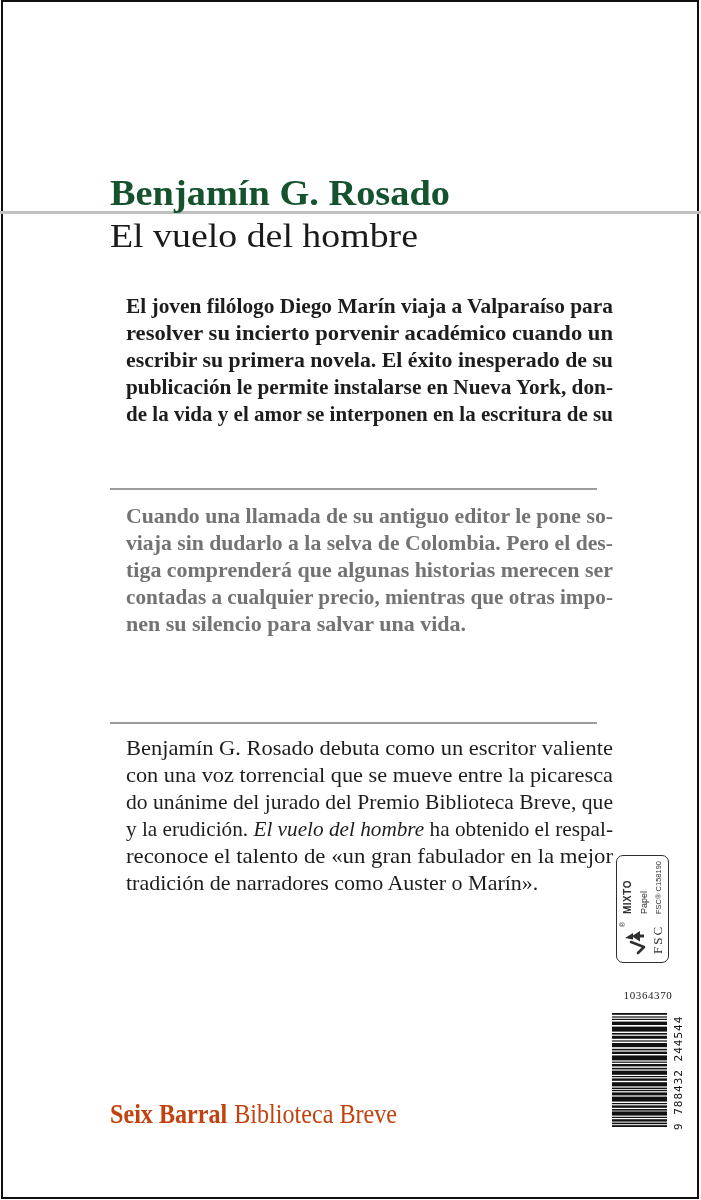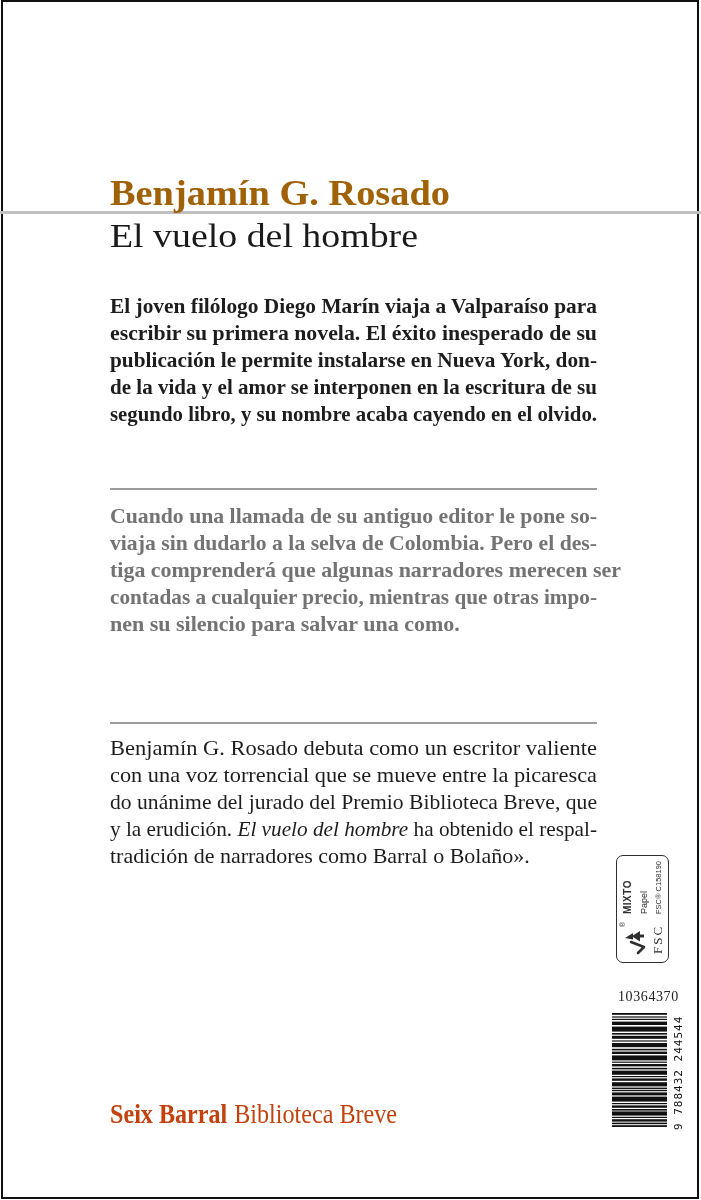--- a/index.html
+++ b/index.html
@@ -1,42 +1,42 @@
 <!DOCTYPE html>
 <html><head>
 <meta charset="utf-8">
 <style>
   html,body{margin:0;padding:0;background:#ffffff;}
   .page{position:relative;width:701px;height:1200px;background:#ffffff;overflow:hidden;
         font-family:"Liberation Serif","DejaVu Serif",serif;color:#1d1d1d;}
   .frame{position:absolute;left:1px;top:0;right:2px;bottom:1px;border:2.5px solid #101010;pointer-events:none;}
   .rule-full{position:absolute;left:0;top:211px;width:701px;height:2.5px;background:#c0c0c0;}
   .rule-col{position:absolute;left:110px;width:487px;height:1.6px;background:#9c9c9c;}
-  .author{position:absolute;left:110px;top:176px;font-size:35px;font-weight:700;color:#a16207;line-height:36px;white-space:nowrap;}
+  .author{position:absolute;left:110px;top:176px;font-size:35px;font-weight:700;color:#14532d;line-height:36px;white-space:nowrap;}
   .booktitle{position:absolute;left:110px;top:218px;font-size:34px;font-weight:400;color:#1a1a1a;line-height:36px;white-space:nowrap;}
   .para{position:absolute;left:110px;width:487px;}
-  .para .line{height:27px;line-height:27px;font-size:22px;white-space:nowrap;}
+  .para .line{height:27px;line-height:27px;font-size:22px;white-space:nowrap;margin-left:16px;}
   .para .line>span{display:inline-block;white-space:nowrap;transform-origin:0 50%;}
   .p-bold .line{font-weight:700;}
   .p-red .line{color:#737373;}
   .it{font-style:italic;}
   .fitwrap{display:inline-block;white-space:nowrap;transform-origin:0 50%;}
   .fsc-slot{position:absolute;left:616px;top:963px;width:108px;height:53px;transform:rotate(-90deg);transform-origin:0 0;}
   .fsc-box{box-sizing:border-box;width:108px;height:53px;border:1.6px solid #2f2f2f;border-radius:7px;
            display:flex;align-items:stretch;padding:4px 5px 3px 7px;color:#2f2f2f;}
   .fsc-left{width:40px;position:relative;}
   .fsc-reg{position:absolute;left:28px;top:-2px;font-size:7px;font-family:"Liberation Sans",sans-serif;}
   .fsc-word{position:absolute;left:1px;top:29px;font-size:13px;letter-spacing:2px;font-family:"Liberation Serif",serif;}
   .fsc-right{flex:1;display:flex;flex-direction:column;justify-content:space-between;
              font-family:"Liberation Sans",sans-serif;padding:1px 0 2px 2px;}
   .fsc-mixto{font-size:10px;font-weight:700;letter-spacing:0.5px;}
   .fsc-papel{font-size:9px;}
   .fsc-lic{font-size:7.5px;white-space:nowrap;}
   .product-code{position:absolute;left:618px;top:989px;width:60px;text-align:center;
-                font-size:14px;letter-spacing:0.6px;color:#222;}
+                font-size:11px;letter-spacing:0.6px;color:#222;}
   .barcode{position:absolute;left:612px;top:1013px;width:55px;height:115px;}
   .barcode-digits-slot{position:absolute;left:668px;top:1130px;width:118px;height:13px;
                        transform:rotate(-90deg);transform-origin:0 0;}
   .barcode-digits{font-family:"DejaVu Sans Mono","Liberation Mono",monospace;font-size:11px;
                   letter-spacing:1px;color:#111;white-space:nowrap;}
   .footer-logo{position:absolute;left:110px;top:1099px;font-size:28px;line-height:30px;white-space:nowrap;color:#c2410c;}
   .pub{font-weight:700;margin-right:8px;}
 </style>
 </head>
 <body>
@@ -48,46 +48,47 @@
 
   <div class="author">
     <span class="fitwrap" style="display: inline-block; white-space: nowrap; transform-origin: 0px 50%; transform: scaleX(1.09611);">Benjamín G. Rosado</span>
   </div>
   <div class="booktitle">
     <span class="fitwrap" style="display: inline-block; white-space: nowrap; transform-origin: 0px 50%; transform: scaleX(1.11329);">El vuelo del hombre</span>
   </div>
 
   <div class="para p-bold" style="top:292px;">
     <div class="line"><span style="display: inline-block; white-space: nowrap; transform-origin: 0px 50%; transform: scaleX(0.971813);">El joven filólogo Diego Marín viaja a Valparaíso para</span></div>
+    <div class="line"><span style="display: inline-block; white-space: nowrap; transform-origin: 0px 50%; transform: scaleX(1.02699);">resolver su incierto porvenir académico cuando un</span></div>
     <div class="line"><span style="display: inline-block; white-space: nowrap; transform-origin: 0px 50%; transform: scaleX(0.990781);">escribir su primera novela. El éxito inesperado de su</span></div>
     <div class="line"><span style="display: inline-block; white-space: nowrap; transform-origin: 0px 50%; transform: scaleX(0.968702);">publicación le permite instalarse en Nueva York, don-</span></div>
     <div class="line"><span style="display: inline-block; white-space: nowrap; transform-origin: 0px 50%; transform: scaleX(0.956338);">de la vida y el amor se interponen en la escritura de su</span></div>
-    <div class="line"><span style="display: inline-block; white-space: nowrap; transform-origin: 0px 50%; transform: scaleX(0.946694);">segundo libro, y su nombre acaba cayendo en el olvido.</span></div>
   </div>
 
   <div class="rule-col" style="top:488px;"></div>
 
   <div class="para p-bold p-red" style="top:502px;">
     <div class="line"><span style="display: inline-block; white-space: nowrap; transform-origin: 0px 50%; transform: scaleX(0.98808);">Cuando una llamada de su antiguo editor le pone so-</span></div>
     <div class="line"><span style="display: inline-block; white-space: nowrap; transform-origin: 0px 50%; transform: scaleX(0.98583);">viaja sin dudarlo a la selva de Colombia. Pero el des-</span></div>
-    <div class="line"><span style="display: inline-block; white-space: nowrap; transform-origin: 0px 50%; transform: scaleX(0.997887);">tiga comprenderá que algunas narradores merecen ser</span></div>
+    <div class="line"><span style="display: inline-block; white-space: nowrap; transform-origin: 0px 50%; transform: scaleX(0.997887);">tiga comprenderá que algunas historias merecen ser</span></div>
     <div class="line"><span style="display: inline-block; white-space: nowrap; transform-origin: 0px 50%; transform: scaleX(0.963999);">contadas a cualquier precio, mientras que otras impo-</span></div>
-    <div class="line"><span>nen su silencio para salvar una como.</span></div>
+    <div class="line"><span>nen su silencio para salvar una vida.</span></div>
   </div>
 
   <div class="rule-col" style="top:722px;"></div>
 
   <div class="para" style="top:734px;">
     <div class="line"><span style="display: inline-block; white-space: nowrap; transform-origin: 0px 50%; transform: scaleX(1.02194);">Benjamín G. Rosado debuta como un escritor valiente</span></div>
     <div class="line"><span style="display: inline-block; white-space: nowrap; transform-origin: 0px 50%; transform: scaleX(1.01567);">con una voz torrencial que se mueve entre la picaresca</span></div>
     <div class="line"><span style="display: inline-block; white-space: nowrap; transform-origin: 0px 50%; transform: scaleX(0.982877);">do unánime del jurado del Premio Biblioteca Breve, que</span></div>
     <div class="line">
       <span style="display: inline-block; white-space: nowrap; transform-origin: 0px 50%; transform: scaleX(0.965432);"><span>y la erudición. </span><span class="it">El vuelo del hombre</span><span> ha obtenido el respal-</span></span>
     </div>
-    <div class="line"><span>tradición de narradores como Barral o Bolaño».</span></div>
+    <div class="line"><span style="display: inline-block; white-space: nowrap; transform-origin: 0px 50%; transform: scaleX(1.03676);">reconoce el talento de «un gran fabulador en la mejor</span></div>
+    <div class="line"><span>tradición de narradores como Auster o Marín».</span></div>
   </div>
 
   <div class="fsc-slot">
     <div class="fsc-box">
       <div class="fsc-left">
         <svg width="28" height="28" viewBox="0 0 28 28">
           <path d="M2 17 L8 23 L13 10" fill="none" stroke="#2f2f2f" stroke-width="2.6" stroke-linecap="round" stroke-linejoin="round"></path>
           <path d="M17 4 L22 12 L19.5 12 L24 19 L20.5 19 L20.5 23 L17.5 23 L17.5 19 L13.5 19 L18 12 L15.5 12 Z" fill="#2f2f2f"></path>
         </svg>
         <span class="fsc-reg">®</span>

